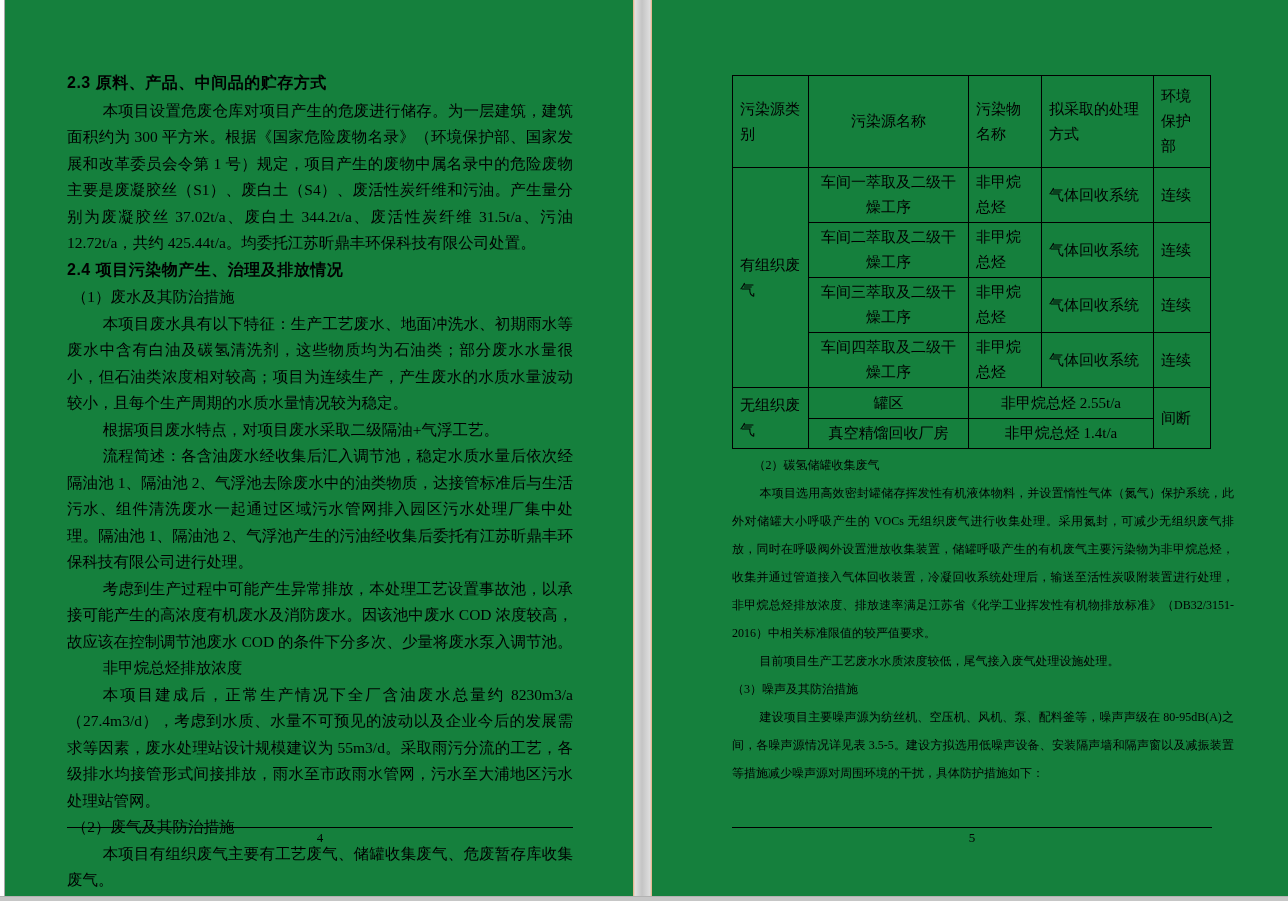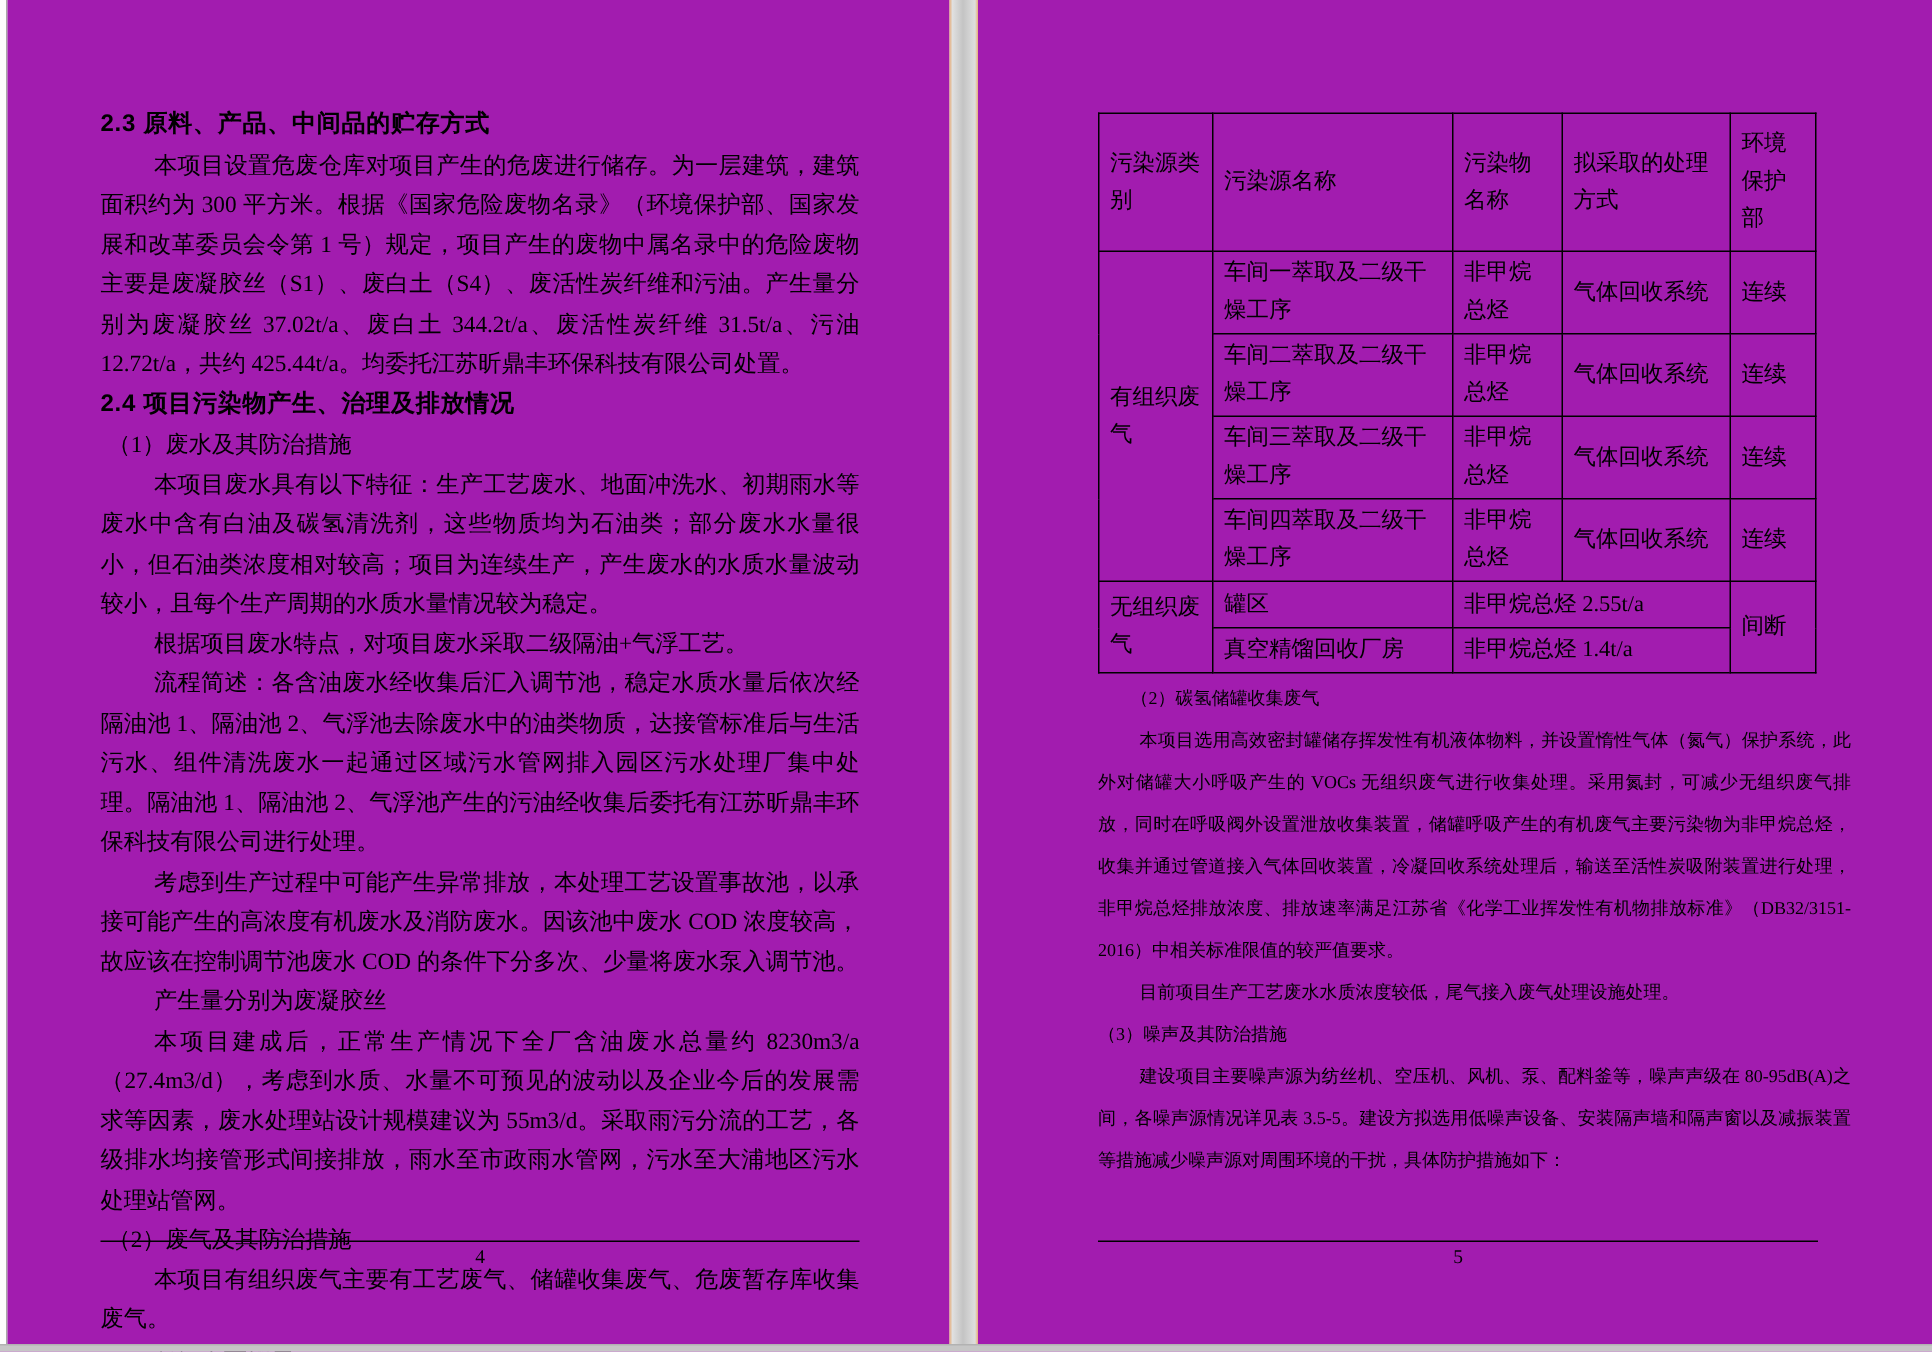--- a/index.html
+++ b/index.html
@@ -7,21 +7,21 @@
     position:relative;
     width:1288px; height:901px;
     background:#fdfdfd;
     overflow:hidden;
     font-family:"Liberation Serif","DejaVu Serif",serif;
     color:#000;
   }
   .window-left-line { position:absolute; left:4px; top:0; width:1px; height:896px; background:#a8a8a8; }
   .bottom-strip { position:absolute; left:0; top:896px; width:1288px; height:5px; background:#c6c6c6; border-top:1px solid #b2b2b2; }
 
-  .page { position:absolute; top:0; height:896px; background:#a21caf; }
+  .page { position:absolute; top:0; height:896px; background:#15803d; }
   .page-left  { left:5px;   width:628px; }
   .page-right { left:652px; width:756px; }
 
   .page-divider {
     position:absolute; left:633px; top:0; width:19px; height:896px;
     background:linear-gradient(to right,#e6ad7a 0px,#e0e0e0 2px,#c4c4c4 9px,#dedede 17px,#e6ad7a 19px);
   }
 
   
   .lp-content {
@@ -47,21 +47,21 @@
     font-size:15px; line-height:25px; text-align:left;
   }
   .rp-table th, .rp-table td {
     border:1px solid #000; font-weight:normal; padding:2px 7px;
     vertical-align:middle; overflow:hidden;
   }
   .h-head { height:92px; }
   .h-row  { height:46px; }
   .h-u1   { height:31px;padding-left:28px; }
   .h-u2   { height:22px; }
-  .c-center { text-align:left; }
+  .c-center { text-align:center; }
   .c-left   { text-align:left; }
 
   
   .footer-line { position:absolute; top:827px; height:1px; background:#000; }
   .footer-line-left  { left:62px; width:506px; }
   .footer-line-right { left:80px; width:480px; }
   .page-num {
     position:absolute; top:830px; font-size:13px; text-align:center;
     font-family:"Liberation Serif","DejaVu Serif",serif;
   }
@@ -76,21 +76,21 @@
 <div class="page page-left">
   <div class="lp-content">
     <p class="sec-heading">2.3  原料、产品、中间品的贮存方式</p>
     <p class="indent-body">本项目设置危废仓库对项目产生的危废进行储存。为一层建筑，建筑面积约为 300 平方米。根据《国家危险废物名录》（环境保护部、国家发展和改革委员会令第 1 号）规定，项目产生的废物中属名录中的危险废物主要是废凝胶丝（S1）、废白土（S4）、废活性炭纤维和污油。产生量分别为废凝胶丝 37.02t/a、废白土 344.2t/a、废活性炭纤维 31.5t/a、污油 12.72t/a，共约 425.44t/a。均委托江苏昕鼎丰环保科技有限公司处置。</p>
     <p class="sec-heading">2.4  项目污染物产生、治理及排放情况</p>
     <p class="indent-sub">（1）废水及其防治措施</p>
     <p class="indent-body">本项目废水具有以下特征：生产工艺废水、地面冲洗水、初期雨水等废水中含有白油及碳氢清洗剂，这些物质均为石油类；部分废水水量很小，但石油类浓度相对较高；项目为连续生产，产生废水的水质水量波动较小，且每个生产周期的水质水量情况较为稳定。</p>
     <p class="indent-body">根据项目废水特点，对项目废水采取二级隔油+气浮工艺。</p>
     <p class="indent-body">流程简述：各含油废水经收集后汇入调节池，稳定水质水量后依次经隔油池 1、隔油池 2、气浮池去除废水中的油类物质，达接管标准后与生活污水、组件清洗废水一起通过区域污水管网排入园区污水处理厂集中处理。隔油池 1、隔油池 2、气浮池产生的污油经收集后委托有江苏昕鼎丰环保科技有限公司进行处理。</p>
     <p class="indent-body">考虑到生产过程中可能产生异常排放，本处理工艺设置事故池，以承接可能产生的高浓度有机废水及消防废水。因该池中废水 COD 浓度较高，故应该在控制调节池废水 COD 的条件下分多次、少量将废水泵入调节池。</p>
-    <p class="indent-body">产生量分别为废凝胶丝</p>
+    <p class="indent-body">非甲烷总烃排放浓度</p>
     <p class="indent-body">本项目建成后，正常生产情况下全厂含油废水总量约 8230m3/a（27.4m3/d），考虑到水质、水量不可预见的波动以及企业今后的发展需求等因素，废水处理站设计规模建议为 55m3/d。采取雨污分流的工艺，各级排水均接管形式间接排放，雨水至市政雨水管网，污水至大浦地区污水处理站管网。</p>
     <p class="indent-sub">（2）废气及其防治措施</p>
     <p class="indent-body">本项目有组织废气主要有工艺废气、储罐收集废气、危废暂存库收集废气。</p>
     <p class="indent-sub2">（1）工艺废气</p>
   </div>
   <div class="footer-line footer-line-left"></div>
   <div class="page-num page-num-left">4</div>
 </div>
 
 <div class="page-divider"></div>

